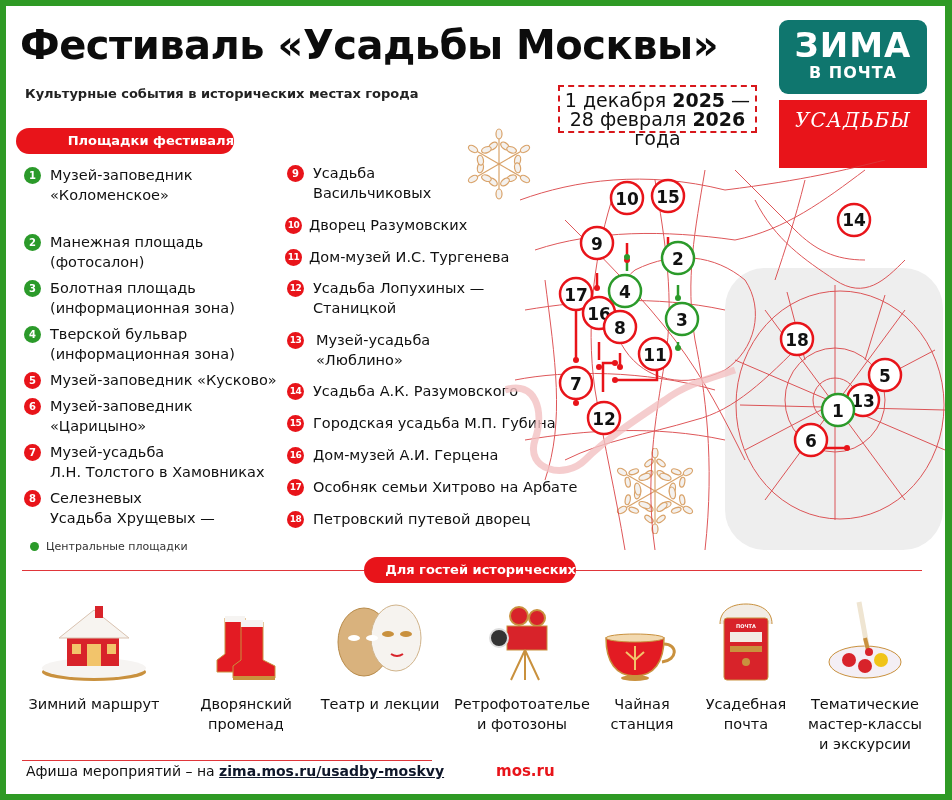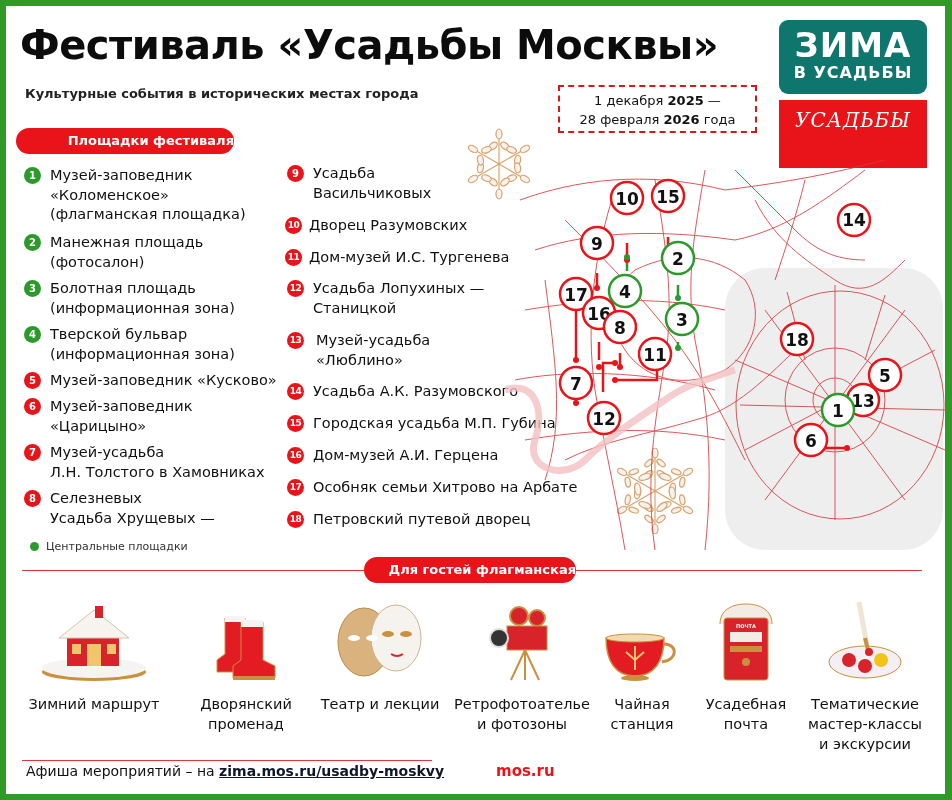--- a/index.html
+++ b/index.html
@@ -4,21 +4,21 @@
 <style>
   * { box-sizing: border-box; margin: 0; padding: 0; }
   html, body { width: 952px; height: 800px; overflow: hidden; background: #2f9a25; }
   body { font-family: "DejaVu Sans", "Liberation Sans", sans-serif; color: #111; position: relative; }
   .frame { position: absolute; left: 6px; top: 6px; width: 939px; height: 788px; background: #fff; }
   .abs { position: absolute; }
 
   .title { left: 20px; top: 22px; font-size: 40px; font-weight: bold; letter-spacing: -0.5px; color: #0c0c0c; white-space: nowrap; }
   .subtitle { left: 25px; top: 86px; font-size: 13px; font-weight: bold; color: #222; white-space: nowrap; }
 
-  .dates { left: 558px; top: 85px; width: 199px; height: 48px; border: 2px dashed #d8171b; text-align: center; font-size: 13px; line-height: 19px; padding-top: 4px; color: #111; }
+  .dates { left: 558px; top: 85px; width: 199px; height: 48px; border: 2px dashed #d8171b; text-align: center; font-size: 19px; line-height: 19px; padding-top: 4px; color: #111; }
   .dates b { font-weight: bold; }
 
   .logo-zima { left: 779px; top: 20px; width: 148px; height: 74px; background: #0f766e; border-radius: 9px; color: #fff; text-align: center; font-weight: bold; }
   .logo-zima .l1 { font-size: 34px; line-height: 38px; padding-top: 6px; letter-spacing: 1px; }
   .logo-zima .l2 { font-size: 16px; line-height: 18px; letter-spacing: 1px; }
   .logo-usad { left: 779px; top: 100px; width: 148px; height: 68px; background: #e8141a; color: #fff; text-align: center; font-family: "DejaVu Serif", "Liberation Serif", serif; font-style: italic; }
   .logo-usad .l1 { font-size: 20px; line-height: 28px; padding-top: 6px; letter-spacing: 1px; }
   .logo-usad .l2 { font-size: 24px; line-height: 28px; letter-spacing: 1px; margin-top: 32px; }
 
   .pill { background: #e8141a; color: #fff; font-weight: bold; font-size: 13px; border-radius: 14px; text-align: right; line-height: 26px; height: 26px; }
@@ -56,37 +56,36 @@
 <div class="abs title">Фестиваль «Усадьбы Москвы»</div>
 <div class="abs subtitle">Культурные события в исторических местах города</div>
 
 <div class="abs dates">
   <div><span>1 декабря </span><b>2025</b><span> —</span></div>
   <div><span>28 февраля </span><b>2026</b><span> года</span></div>
 </div>
 
 <div class="abs logo-zima">
   <div class="l1">ЗИМА</div>
-  <div class="l2">В УСАДЬБЫ</div>
+  <div class="l2">В ПОЧТА</div>
 </div>
 <div class="abs logo-usad">
   <div class="l1">УСАДЬБЫ</div>
   <div class="l2">МОСКВЫ</div>
 </div>
 
 <div class="abs pill pill-venues">Площадки фестиваля</div>
 
 <div class="venue-list">
 
   <div class="venue" style="left:24px;top:166px">
     <span class="num green">1</span>
     <div class="vtext">
         <div>Музей-заповедник</div>
         <div>«Коломенское»</div>
-        <div>(флагманская площадка)</div>
       </div>
   </div>
   <div class="venue" style="left:24px;top:233px">
     <span class="num green">2</span>
     <div class="vtext">
         <div>Манежная площадь</div>
         <div>(фотосалон)</div>
       </div>
   </div>
   <div class="venue" style="left:24px;top:279px">
@@ -384,21 +383,21 @@
       </g>
     <g>
         <circle cx="306" cy="280" r="16" stroke="#e8141a" stroke-width="2.5"></circle>
         <text x="306" y="287" font-size="17" fill="#111">6</text>
       </g>
   </g>
 </svg>
 
 <div class="abs divider" style="left:22px;top:570px;width:342px"></div>
 <div class="abs divider" style="left:576px;top:570px;width:346px"></div>
-<div class="abs pill pill-guests">Для гостей флагманская</div>
+<div class="abs pill pill-guests">Для гостей исторических</div>
 
 <div class="service" style="left:14px;width:160px">
   <div class="icon-wrap">
     <svg width="110" height="80" viewBox="0 0 110 80">
         <ellipse cx="55" cy="70" rx="52" ry="9" fill="#c9913e"></ellipse>
         <ellipse cx="55" cy="66" rx="52" ry="10" fill="#f6f4f2"></ellipse>
         <rect x="28" y="30" width="52" height="34" fill="#d8232a"></rect>
         <path d="M20,36 L55,8 L90,36 Z" fill="#f7f4f0" stroke="#d9c2b0"></path>
         <rect x="56" y="4" width="8" height="12" fill="#d8232a"></rect>
         <rect x="48" y="42" width="14" height="22" fill="#f2c46b"></rect>

